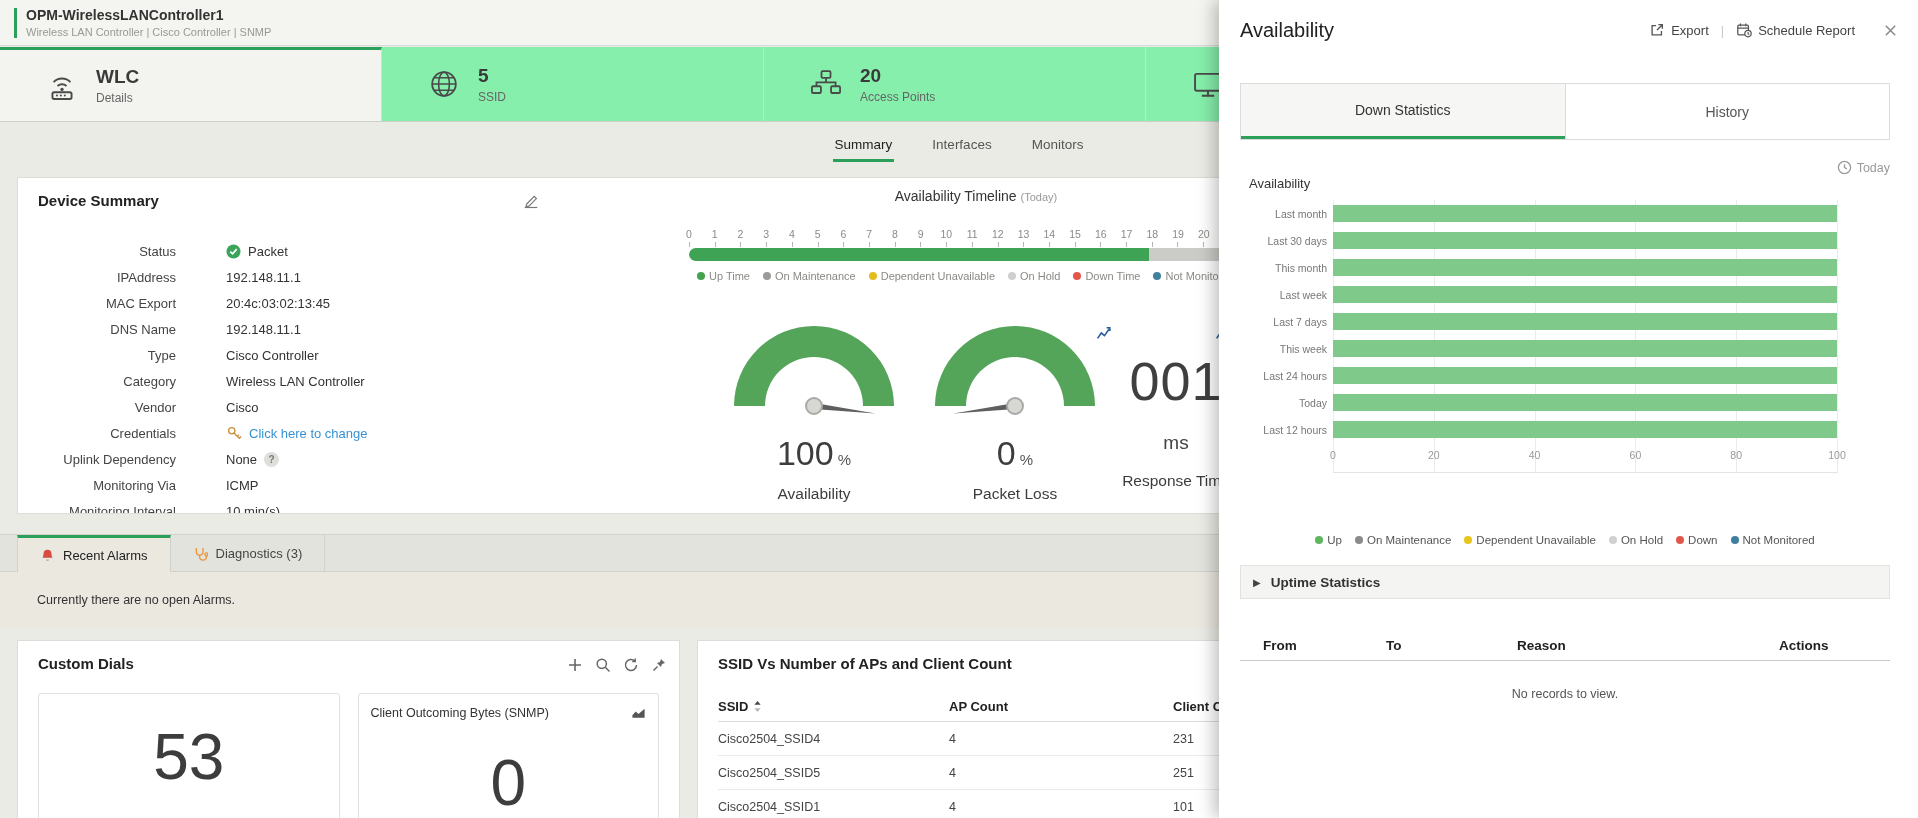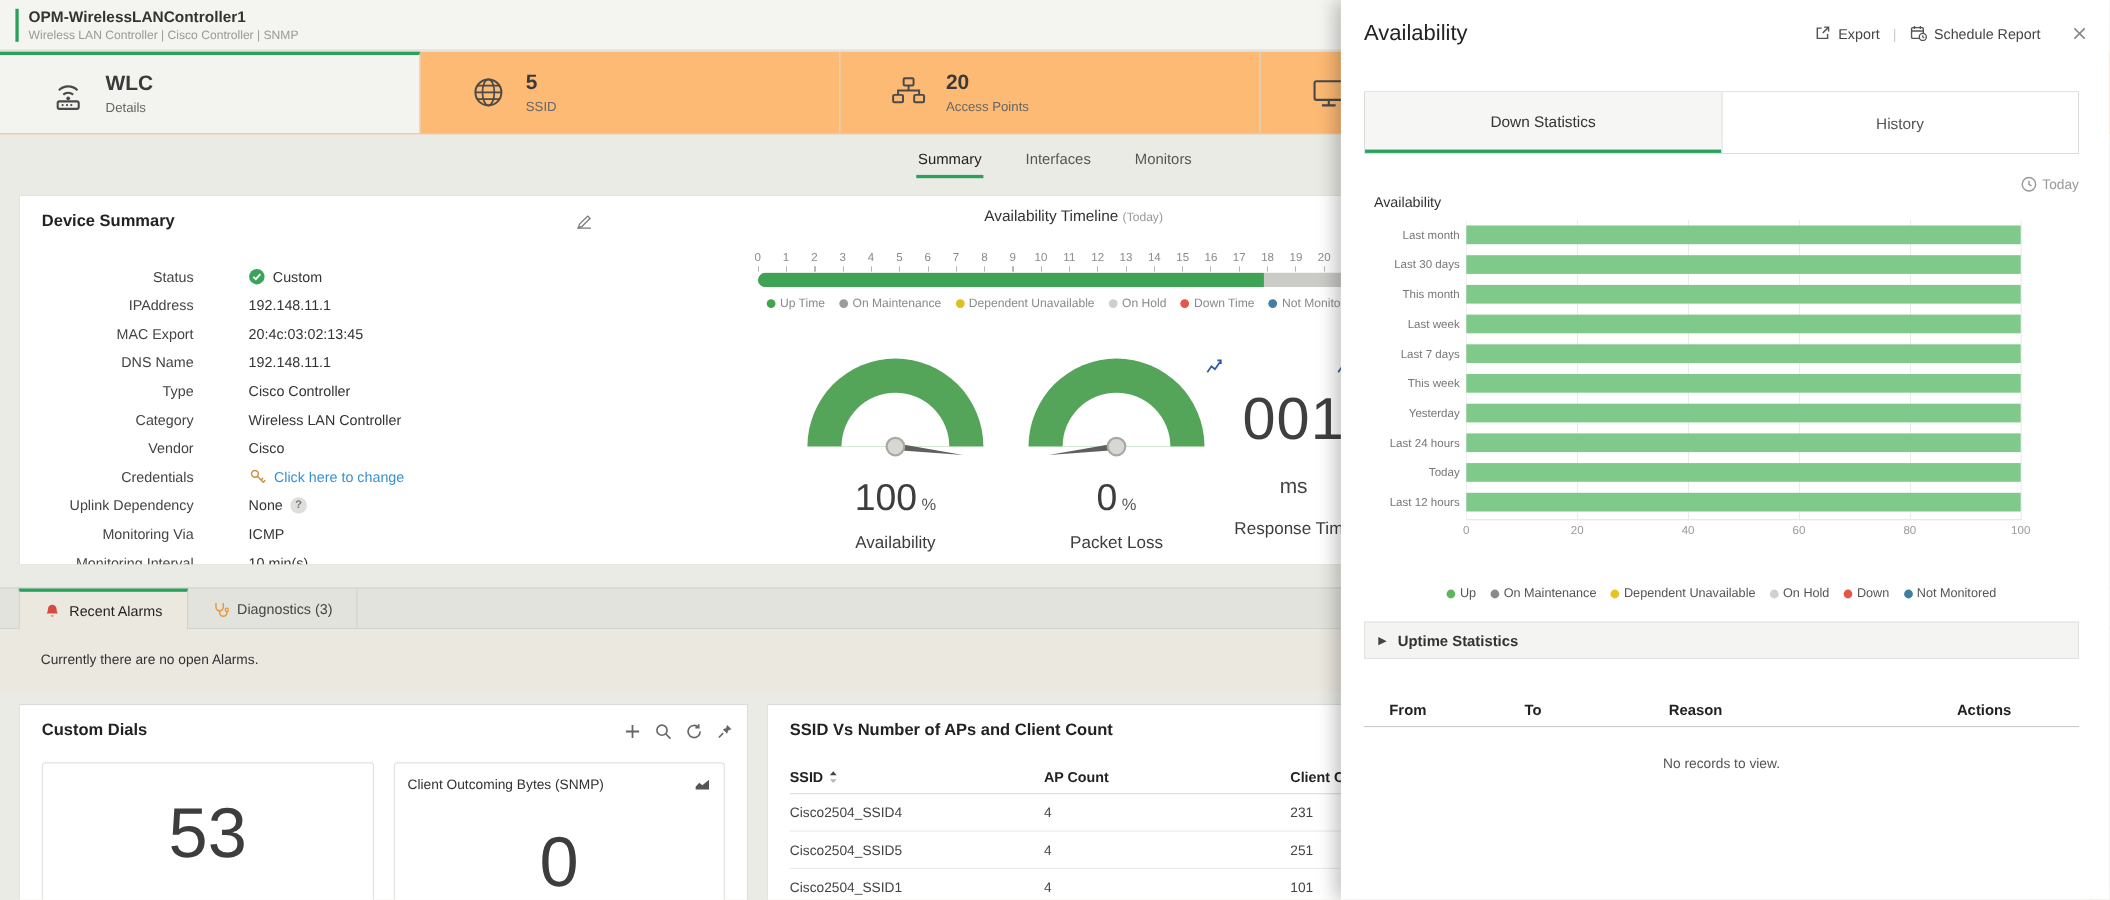--- a/index.html
+++ b/index.html
@@ -10,21 +10,21 @@
   
   .topbar{position:absolute;left:0;top:0;width:100%;height:46px;background:#f4f4f0;
           border-bottom:1px solid #dadad5;display:flex;align-items:center;box-sizing:border-box;}
   .accent{width:3px;height:30px;background:#2aa05a;margin-left:14px;}
   .head-text{margin-left:9px;}
   .dev-title{font-size:14px;font-weight:bold;color:#333;}
   .dev-sub{font-size:11px;color:#9a9a94;margin-top:3px;}
 
   
   .cards{position:absolute;top:47px;left:0;width:100%;height:75px;display:flex;
-         background:#fdba74;border-bottom:1px solid #cfcfca;box-sizing:border-box;}
+         background:#86efac;border-bottom:1px solid #cfcfca;box-sizing:border-box;}
   .card{width:382px;display:flex;align-items:center;padding-left:44px;gap:16px;
         border-right:1px solid #d8d8d3;box-sizing:border-box;cursor:pointer;}
   .card.active{background:#f3f3ef;border-top:3px solid #2aa05a;}
   .card.grow{flex:1;border-right:none;}
   .cicon{width:36px;height:36px;color:#4a4a4a;flex:0 0 auto;}
   .cicon svg{width:36px;height:36px;}
   .cval{font-size:19px;font-weight:bold;color:#3a3a3a;}
   .clab{font-size:12px;color:#666;margin-top:3px;}
 
   
@@ -249,21 +249,21 @@
     <div class="fields">
       <div class="frow">
         <div class="flabel">Status</div>
         <div class="fvalue">
           <span class="okdot">
             <svg viewBox="0 0 16 16">
                 <circle cx="8" cy="8" r="7.5" fill="#3aa45a"></circle>
                 <path d="M4.6 8.2 7 10.5l4.4-5" fill="none" stroke="#fff" stroke-width="1.8"></path>
               </svg>
           </span>
-          <span>Custom</span>
+          <span>Packet</span>
         </div>
       </div>
       <div class="frow">
         <div class="flabel">IPAddress</div>
         <div class="fvalue">192.148.11.1</div>
       </div>
       <div class="frow">
         <div class="flabel">MAC Export</div>
         <div class="fvalue">20:4c:03:02:13:45</div>
       </div>
@@ -589,26 +589,20 @@
             <span class="d-bar" style="background: rgb(127, 201, 138); display: block; width: 100%;"></span>
           </span>
         </div>
       <div class="d-row">
           <span class="d-cat">This week</span>
           <span class="d-track">
             <span class="d-bar" style="background: rgb(127, 201, 138); display: block; width: 100%;"></span>
           </span>
         </div>
       <div class="d-row">
-          <span class="d-cat">Yesterday</span>
-          <span class="d-track">
-            <span class="d-bar" style="background: rgb(127, 201, 138); display: block; width: 100%;"></span>
-          </span>
-        </div>
-      <div class="d-row">
           <span class="d-cat">Last 24 hours</span>
           <span class="d-track">
             <span class="d-bar" style="background: rgb(127, 201, 138); display: block; width: 100%;"></span>
           </span>
         </div>
       <div class="d-row">
           <span class="d-cat">Today</span>
           <span class="d-track">
             <span class="d-bar" style="background: rgb(127, 201, 138); display: block; width: 100%;"></span>
           </span>

